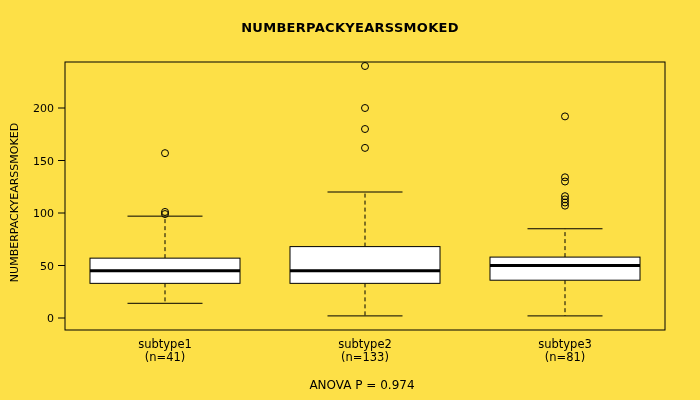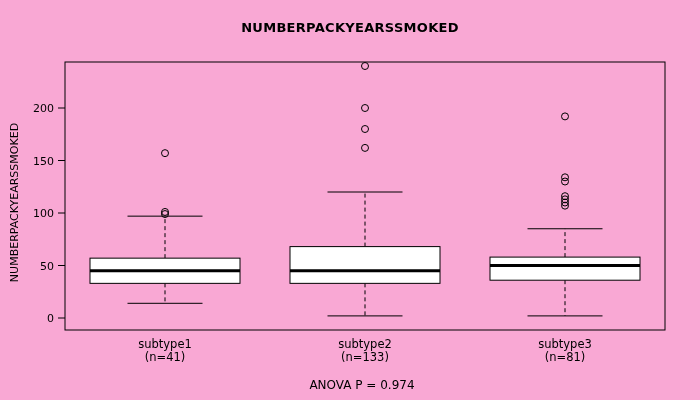--- a/index.html
+++ b/index.html
@@ -5,21 +5,21 @@
   html, body {
     margin: 0;
     padding: 0;
     background: #ffffff;
     font-family: "DejaVu Sans", "Liberation Sans", sans-serif;
   }
   .figure {
     position: relative;
     width: 700px;
     height: 400px;
-    background: #f9a8d4;
+    background: #fde047;
     overflow: hidden;
   }
   .chart-title {
     position: absolute;
     top: 20px;
     left: 0;
     width: 700px;
     text-align: center;
     font-size: 13px;
     font-weight: bold;

